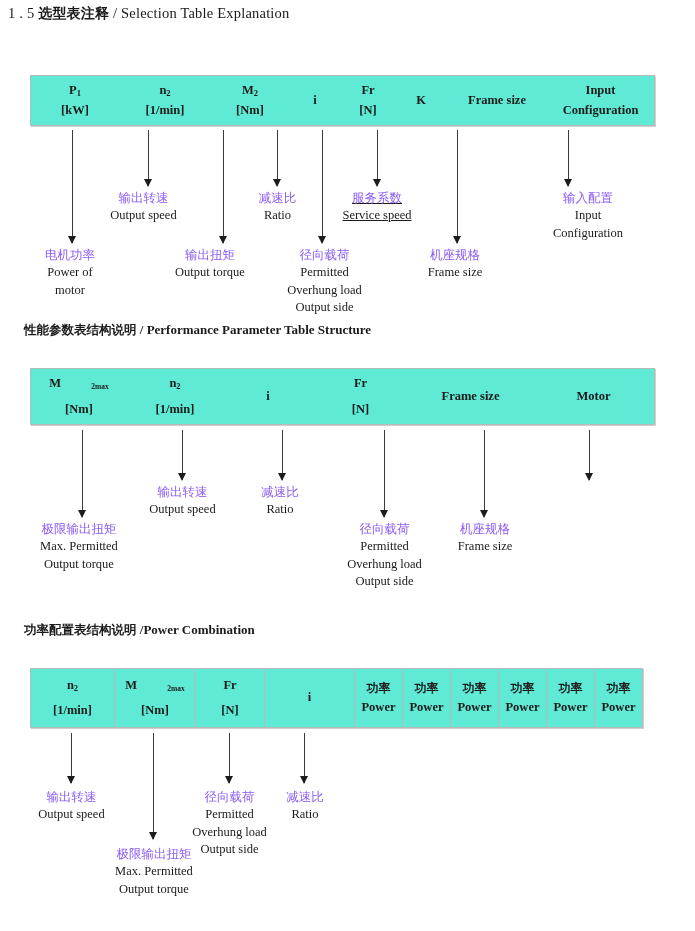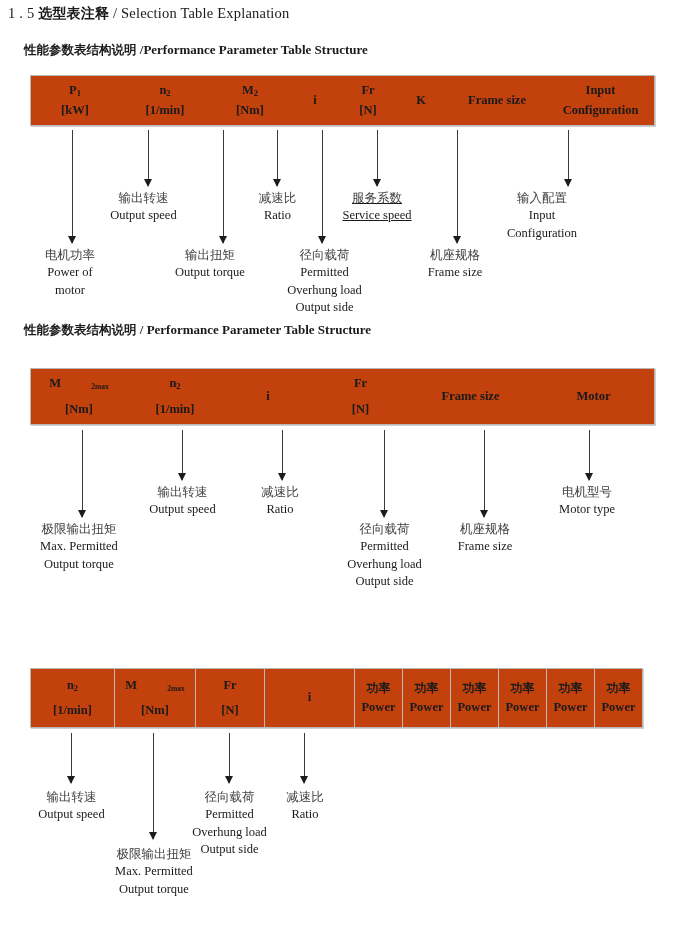--- a/index.html
+++ b/index.html
@@ -43,21 +43,21 @@
   }
   .sec-head .en {
     font-family: "Liberation Serif", serif;
     font-weight: bold;
     font-size: 13px;
   }
 
   
   .tbl {
     position: absolute;
-    background: #c2410c;
+    background: #5eead4;
     border: 1px solid #b9b9b9;
     box-shadow: 1px 1px 0 #cfcfcf;
     display: flex;
     align-items: center;
   }
   .tbl .cell {
     height: 100%;
     display: flex;
     flex-direction: column;
     align-items: center;
@@ -102,42 +102,39 @@
   .note {
     position: absolute;
     text-align: center;
     line-height: 1.42;
     white-space: nowrap;
   }
   .note .cn {
     display: block;
     font-family: "DejaVu Sans", sans-serif;
     font-size: 12.5px;
-    color: #404040;
+    color: #8b5cf6;
   }
   .note .en {
     display: block;
     font-family: "Liberation Serif", serif;
     font-size: 12.5px;
     color: #1a1a1a;
   }
 </style>
 </head>
 <body>
 
 <div class="page">
 
   <div class="doc-title">
     <span class="num">1 . 5</span>
     <span class="cn">选型表注释</span><span> / </span><span>Selection Table Explanation</span>
   </div>
 
-  <div class="sec-head" style="top:42px;">
-    <span class="cn">性能参数表结构说明</span><span class="en"> /</span><span class="en">Performance Parameter Table Structure</span>
-  </div>
 
   <div class="tbl" style="left:30px; top:75px; width:625px; height:51px;">
     <div class="cell" style="width:88px;">
       <span><span>P</span><sub>1</sub></span>
       <span>[kW]</span>
     </div>
     <div class="cell" style="width:92px;">
       <span><span>n</span><sub>2</sub></span>
       <span>[1/min]</span>
     </div>
@@ -221,21 +218,21 @@
     <span class="en">Output side</span>
   </div>
   <div class="note" style="left:325px; top:189px; width:104px;text-decoration:underline;">
     <span class="cn">服务系数</span>
     <span class="en">Service speed</span>
   </div>
   <div class="note" style="left:410px; top:246px; width:90px;">
     <span class="cn">机座规格</span>
     <span class="en">Frame size</span>
   </div>
-  <div class="note" style="left:486px; top:189px; width:112px;">
+  <div class="note" style="left:532px; top:189px; width:112px;">
     <span class="cn">输入配置</span>
     <span class="en">Input</span>
     <span class="en">Configuration</span>
   </div>
 
   <div class="sec-head" style="top:322px;">
     <span class="cn">性能参数表结构说明</span><span class="en"> / </span><span class="en">Performance Parameter Table Structure</span>
   </div>
 
   <div class="tbl" style="left:30px; top:368px; width:625px; height:57px;">
@@ -303,25 +300,24 @@
   <div class="note" style="left:332px; top:520px; width:105px;">
     <span class="cn">径向载荷</span>
     <span class="en">Permitted</span>
     <span class="en">Overhung load</span>
     <span class="en">Output side</span>
   </div>
   <div class="note" style="left:440px; top:520px; width:90px;">
     <span class="cn">机座规格</span>
     <span class="en">Frame size</span>
   </div>
-  <div class="note" style="left:540px; top:483px; width:94px;">
-    <span class="cn">电机型号</span>
-    <span class="en">Motor type</span>
-  </div>
-
+
+  <div class="sec-head" style="top:622px;">
+    <span class="cn">功率配置表结构说明</span><span class="en"> /</span><span class="en">Power Combination</span>
+  </div>
 
   <div class="tbl divided" style="left:30px; top:668px; width:613px; height:60px;">
     <div class="cell" style="width:83px;">
       <span><span>n</span><sub>2</sub></span>
       <span style="margin-top:5px;">[1/min]</span>
     </div>
     <div class="cell" style="width:81px;">
       <span><span>M</span><span class="sub-small">2max</span></span>
       <span style="margin-top:5px;">[Nm]</span>
     </div>

